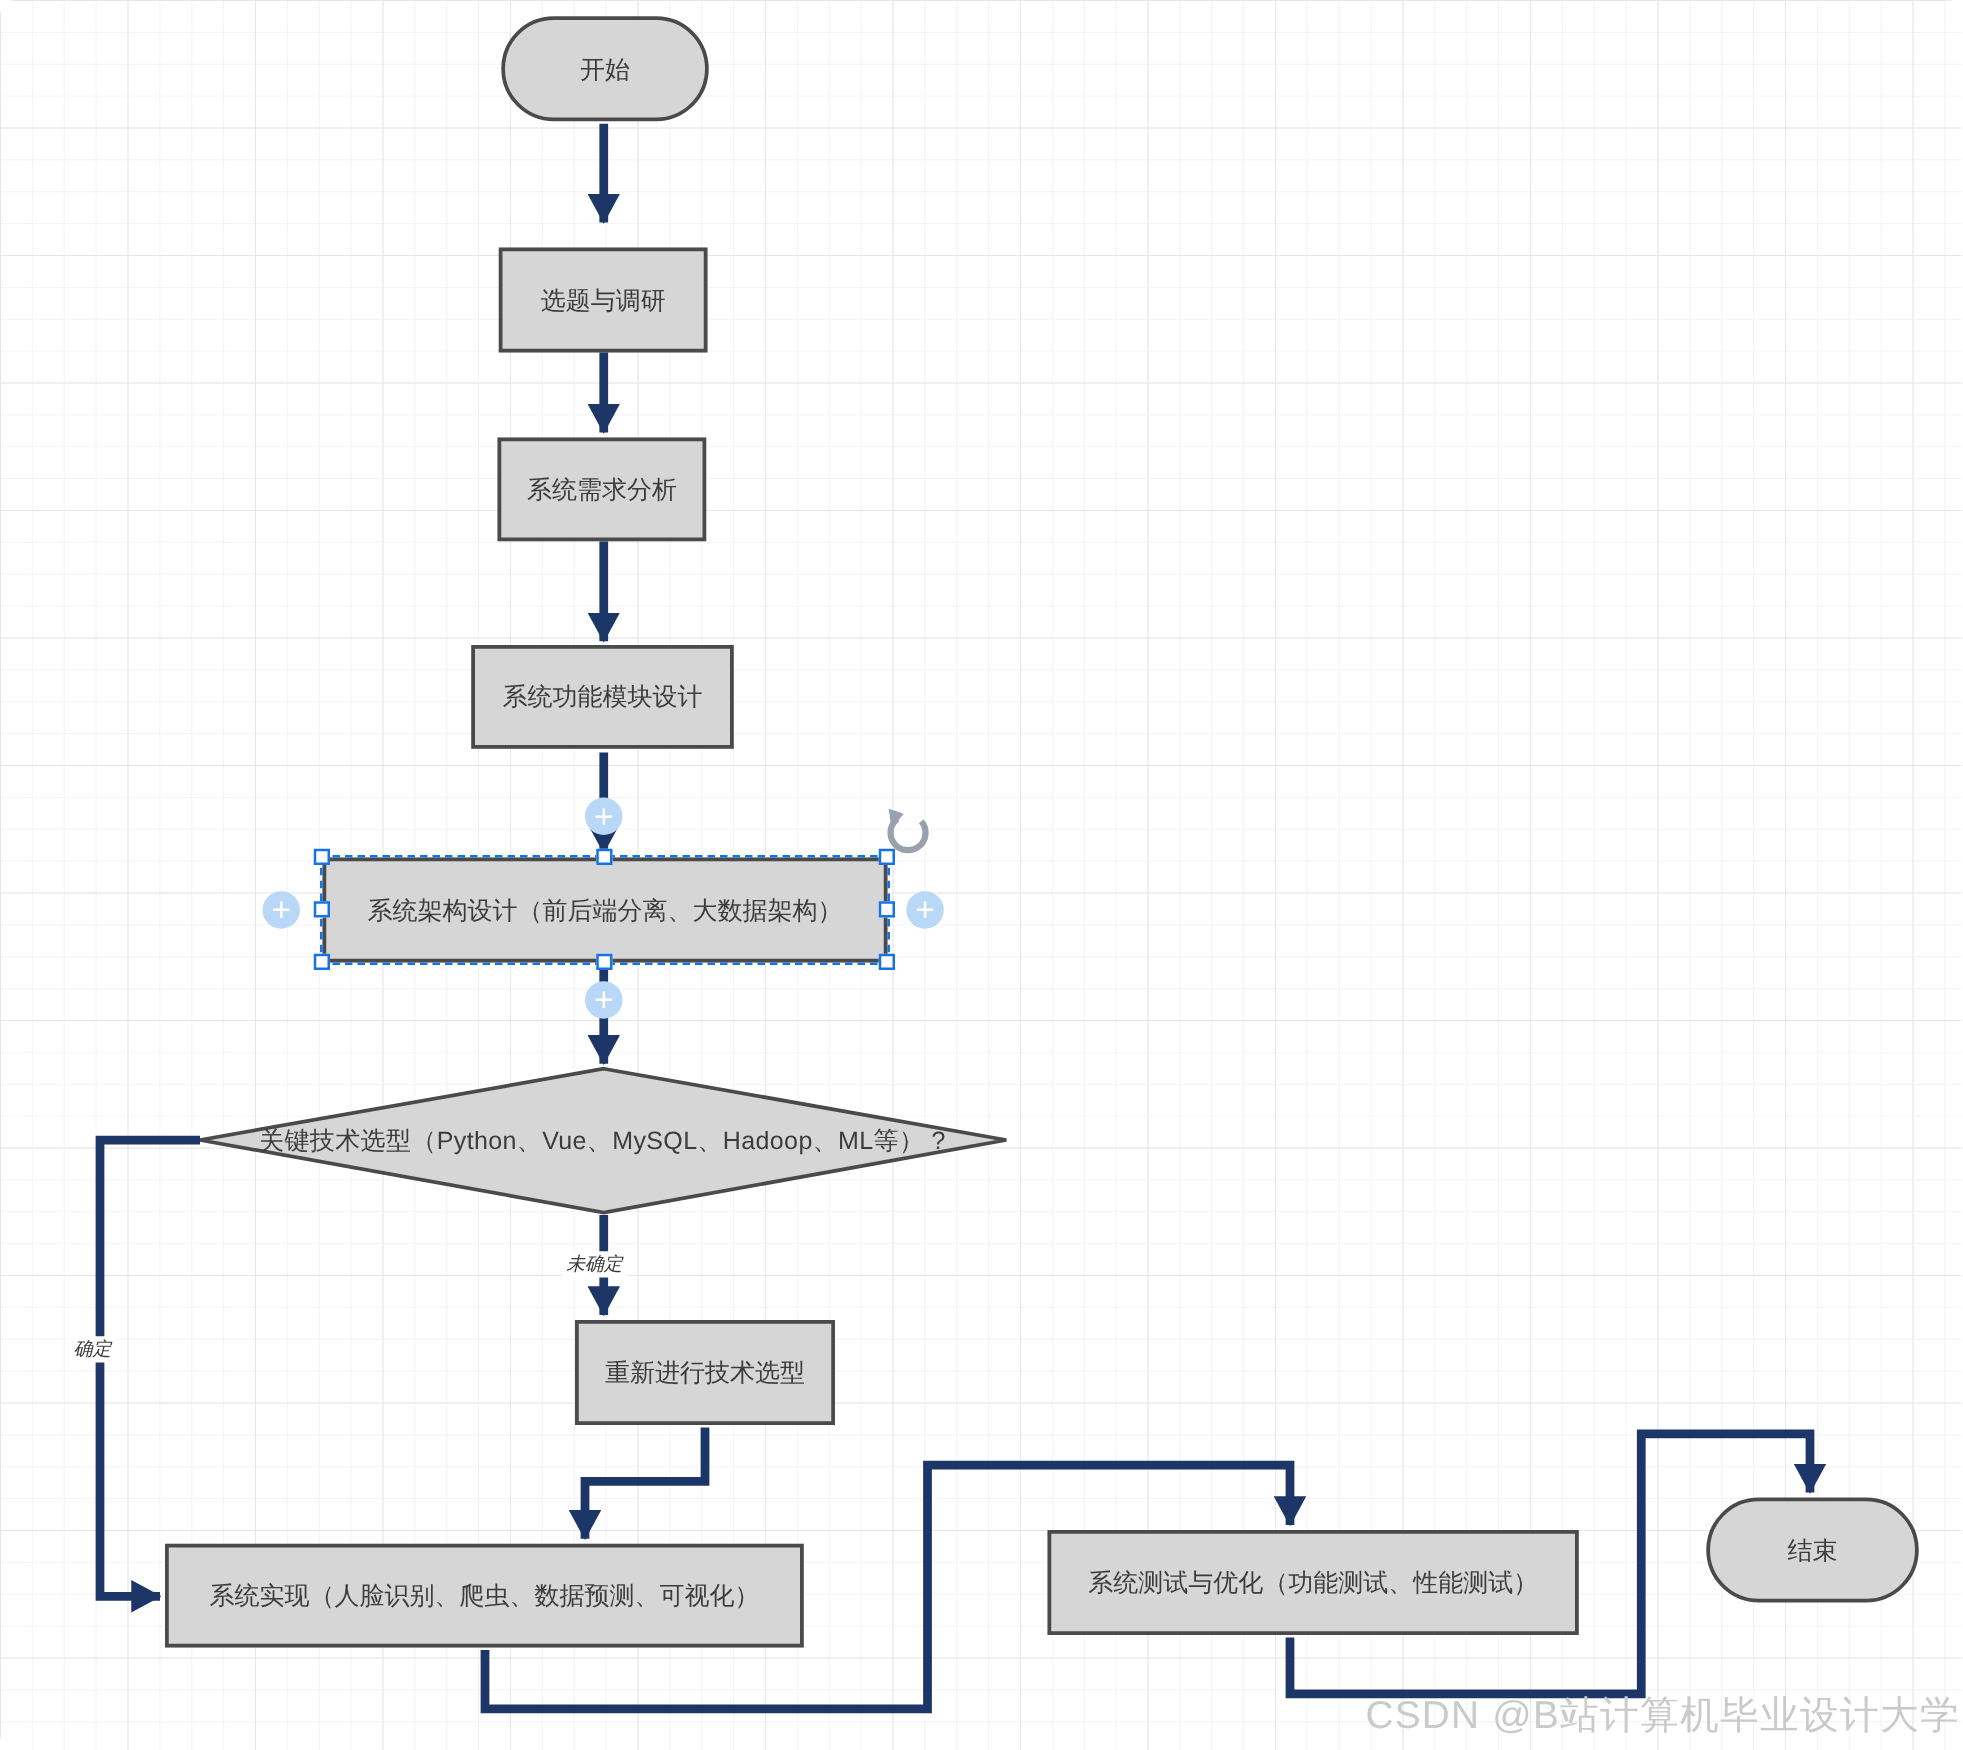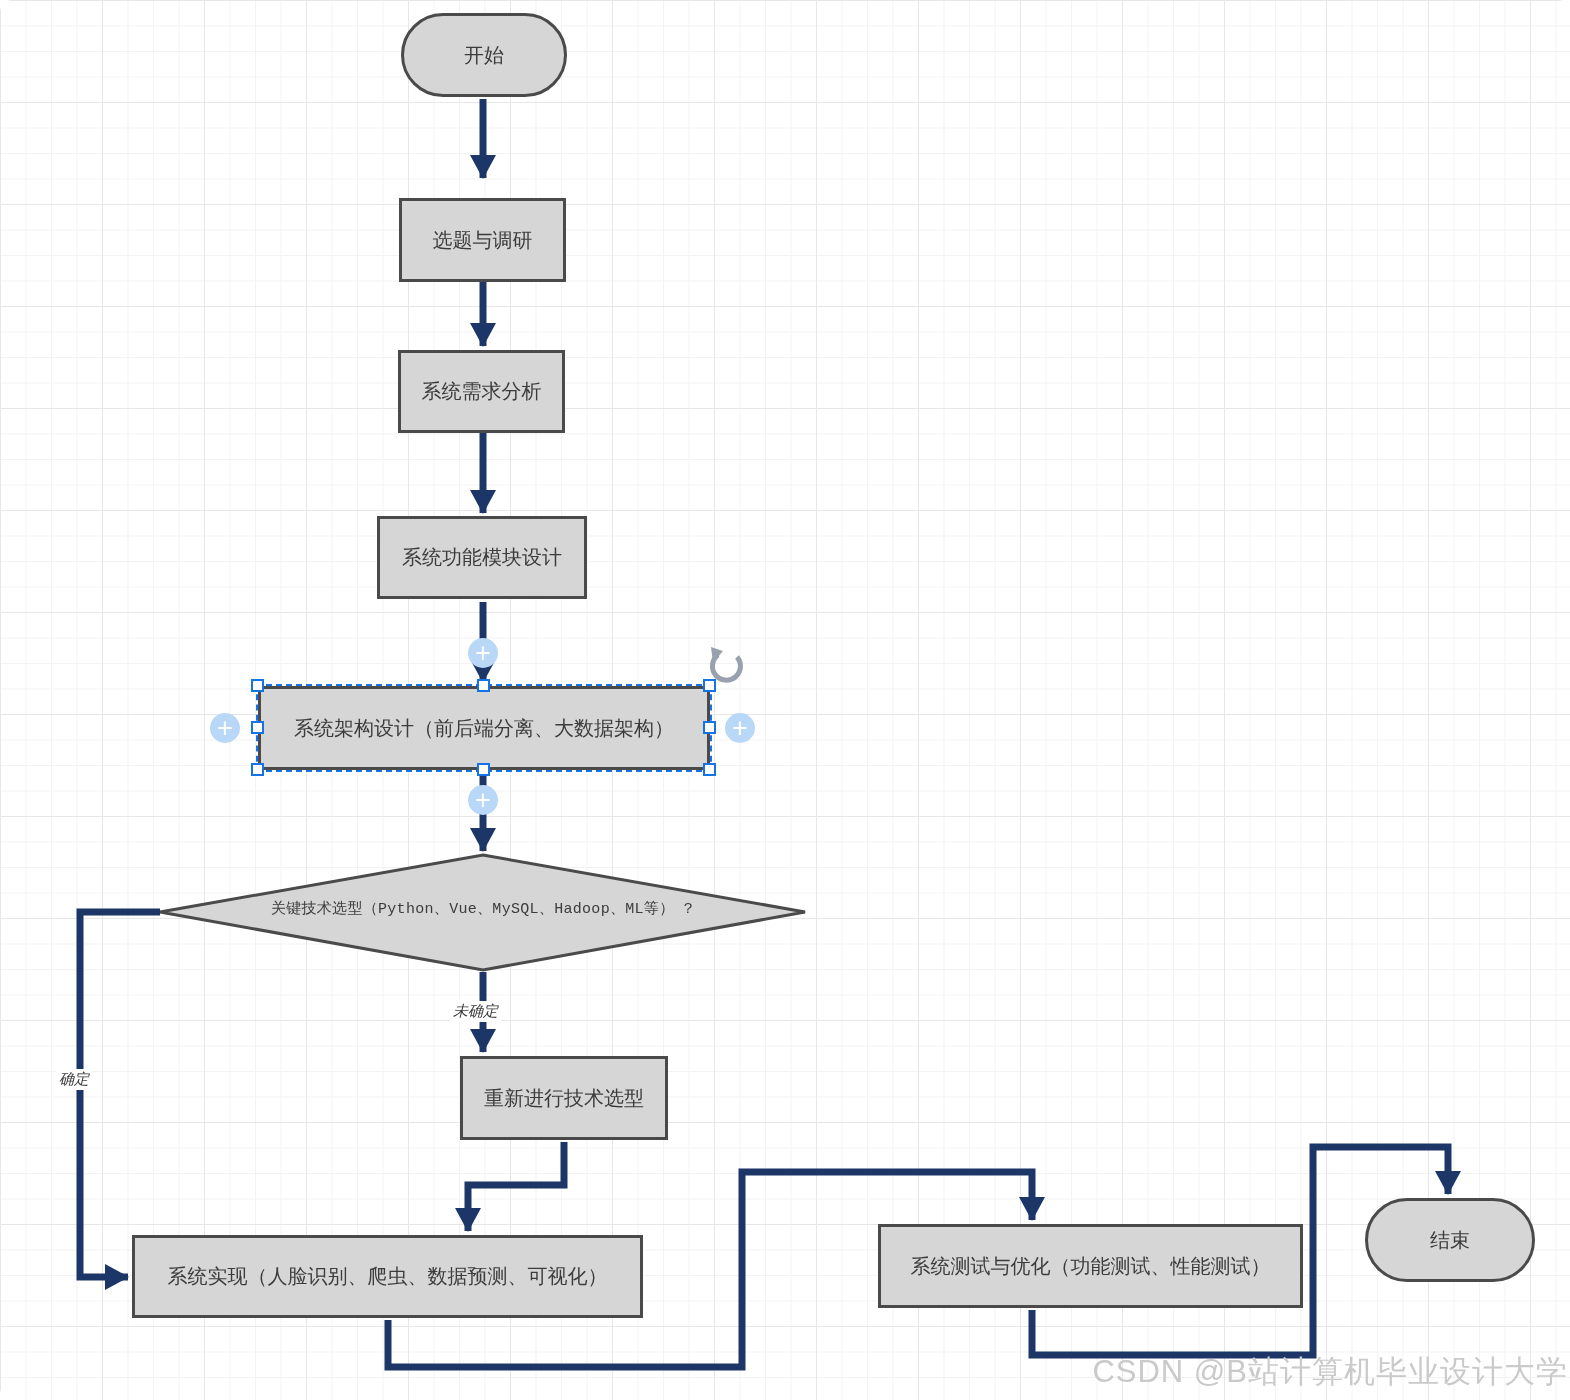--- a/index.html
+++ b/index.html
@@ -30,24 +30,23 @@
     font-size: 20px; color: #3c3c3c;
     text-align: center;
     white-space: nowrap;
   }
   .stadium { border-radius: 42px; }
 
   .diamond-label {
     position: absolute;
     width: 660px; left: 152px; top: 899px;
     text-align: center;
-    font-size: 15px; color: #3c3c3c;
+    font-size: 20px; color: #3c3c3c;
     white-space: nowrap;
     letter-spacing: 0.3px;
-    font-family: Liberation Mono, monospace;
   }
 
   .edge-label {
     position: absolute;
     background: #ffffff;
     font-size: 15px; color: #3c3c3c;
     padding: 1px 3px;
     white-space: nowrap;
     font-style: italic;
   }
@@ -136,21 +135,21 @@
   <div class="diamond-label">关键技术选型（Python、Vue、MySQL、Hadoop、ML等） ?</div>
 
   <div class="node" style="left:132px; top:1235px; width:511px; height:83px;">
     <span>系统实现（人脸识别、爬虫、数据预测、可视化）</span>
   </div>
 
   <div class="node" style="left:460px; top:1056px; width:208px; height:84px;">
     <span>重新进行技术选型</span>
   </div>
 
-  <div class="node" style="left:838px; top:1224px; width:425px; height:84px;margin-left:40px;">
+  <div class="node" style="left:838px; top:1224px; width:425px; height:84px;">
     <span>系统测试与优化（功能测试、性能测试）</span>
   </div>
 
   <div class="node stadium" style="left:1365px; top:1198px; width:170px; height:84px;">
     <span>结束</span>
   </div>
 
   <div class="edge-label" style="left:450px; top:1001px;">未确定</div>
   <div class="edge-label" style="left:56px; top:1069px;">确定</div>
 

